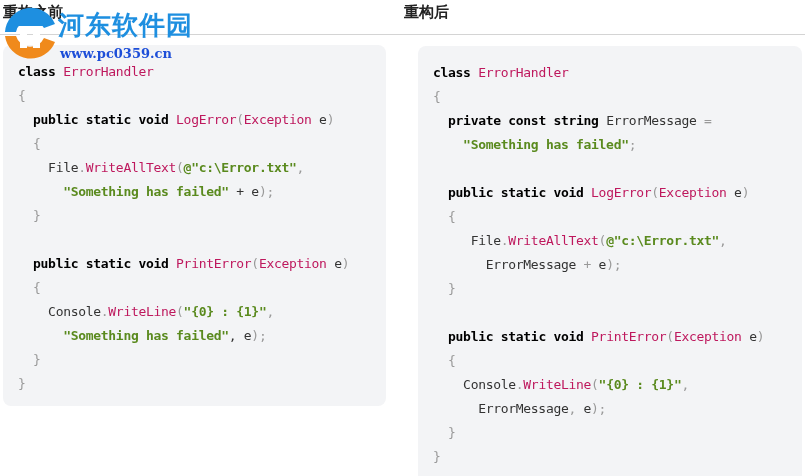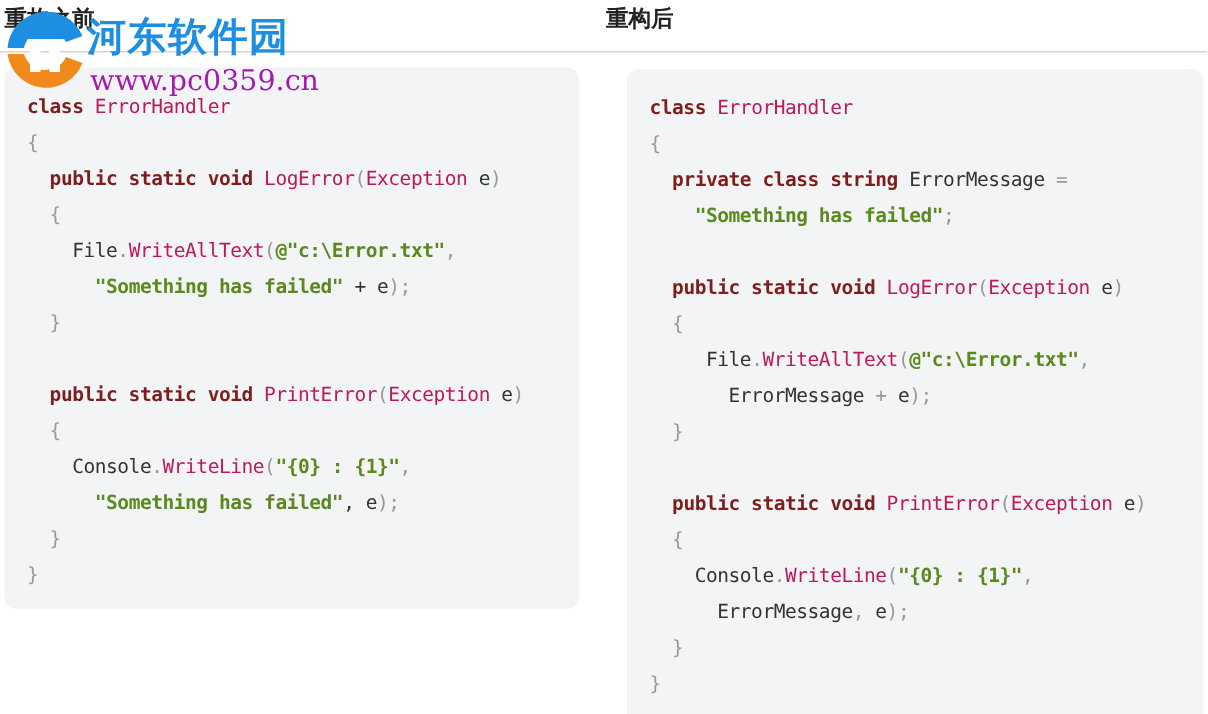--- a/index.html
+++ b/index.html
@@ -8,28 +8,28 @@
     .divider { position:absolute; left:0; top:34px; width:805px; height:1px; background:#d4d4d4; }
     .heading { position:absolute; top:2px; font-size:15px; font-weight:bold; color:#222; line-height:20px; }
     .h-left { left:3px; }
     .h-right { left:404px; }
     .panel { position:absolute; background:#f3f4f6; border-radius:8px; }
     .p-left { left:3px; top:45px; width:383px; height:361px; }
     .p-right { left:418px; top:46px; width:384px; height:440px; }
     .code { position:absolute; left:15px; top:15px; margin:0;
             font-family:"DejaVu Sans Mono", monospace; font-size:13px; line-height:24px;
             color:#333; white-space:pre; letter-spacing:-0.3px; }
-    .kw { color:#7f1d1d; font-weight:bold; }
+    .kw { color:#000000; font-weight:bold; }
     .fn { color:#be185d; }
     .pn { color:#999; }
     .st { color:#5a8a1e; font-weight:bold; }
     .tx { color:#333; }
     .logo { position:absolute; left:0; top:2px; width:200px; height:62px; }
     .logo-cn { position:absolute; left:58px; top:8px; font-size:26px; font-weight:bold; color:#1e8fe0; letter-spacing:1px; line-height:30px; }
-    .logo-url { position:absolute; left:60px; top:42px; font-family:"DejaVu Serif", serif; font-size:19px; font-weight:normal; color:#a21caf; line-height:20px; }
+    .logo-url { position:absolute; left:60px; top:42px; font-family:"DejaVu Serif", serif; font-size:13px; font-weight:bold; color:#1d4ed8; line-height:20px; }
   </style>
 </head>
 <body>
 
 <div class="heading h-left">重构之前</div>
 <div class="heading h-right">重构后</div>
 <div class="divider"></div>
 
 <div class="panel p-left">
 <pre class="code"><span class="kw">class</span><span> </span><span class="fn">ErrorHandler</span>
@@ -44,21 +44,21 @@
 <span class="pn">  {</span>
 <span class="tx">    Console</span><span class="pn">.</span><span class="fn">WriteLine</span><span class="pn">(</span><span class="st">"{0} : {1}"</span><span class="pn">,</span>
 <span>      </span><span class="st">"Something has failed"</span><span class="tx">, e</span><span class="pn">);</span>
 <span class="pn">  }</span>
 <span class="pn">}</span></pre>
 </div>
 
 <div class="panel p-right">
 <pre class="code"><span class="kw">class</span><span> </span><span class="fn">ErrorHandler</span>
 <span class="pn">{</span>
-<span>  </span><span class="kw">private class string</span><span class="tx"> ErrorMessage </span><span class="pn">=</span>
+<span>  </span><span class="kw">private const string</span><span class="tx"> ErrorMessage </span><span class="pn">=</span>
 <span>    </span><span class="st">"Something has failed"</span><span class="pn">;</span>
 
 <span>  </span><span class="kw">public static void</span><span> </span><span class="fn">LogError</span><span class="pn">(</span><span class="fn">Exception</span><span class="tx"> e</span><span class="pn">)</span>
 <span class="pn">  {</span>
 <span class="tx">     File</span><span class="pn">.</span><span class="fn">WriteAllText</span><span class="pn">(</span><span class="st">@"c:\Error.txt"</span><span class="pn">,</span>
 <span class="tx">       ErrorMessage </span><span class="pn">+</span><span class="tx"> e</span><span class="pn">);</span>
 <span class="pn">  }</span>
 
 <span>  </span><span class="kw">public static void</span><span> </span><span class="fn">PrintError</span><span class="pn">(</span><span class="fn">Exception</span><span class="tx"> e</span><span class="pn">)</span>
 <span class="pn">  {</span>

